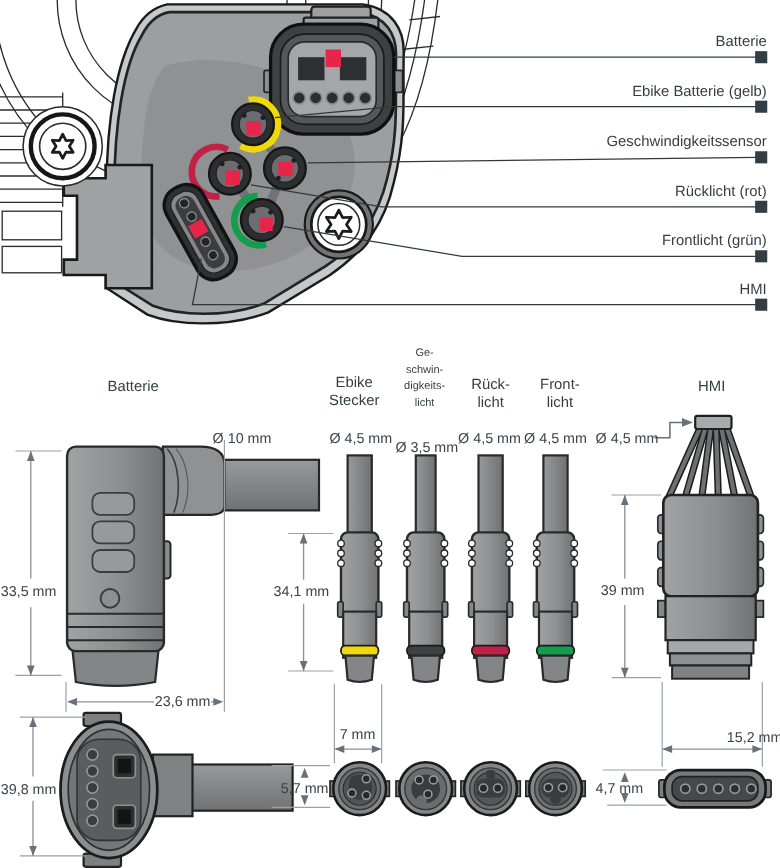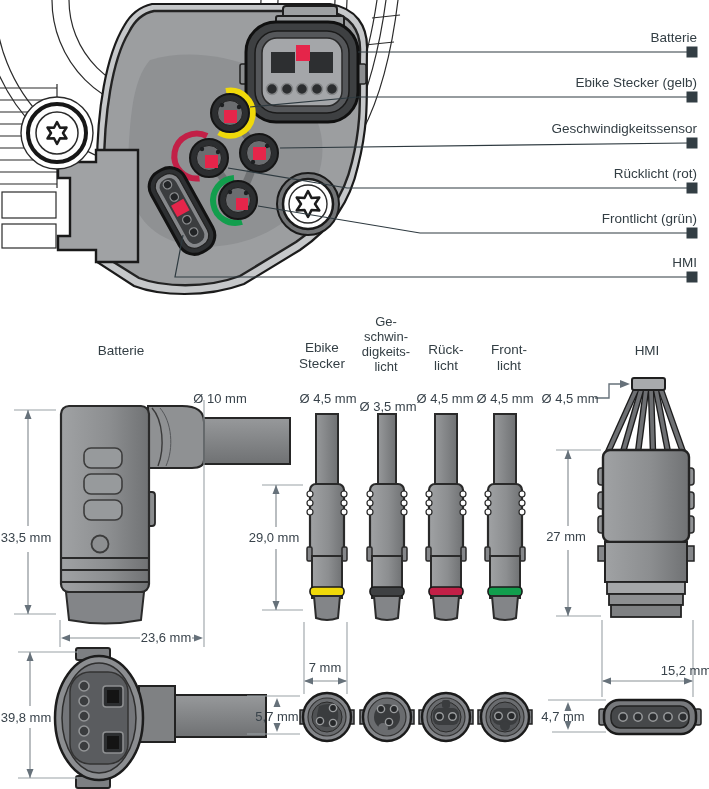--- a/index.html
+++ b/index.html
@@ -2,21 +2,21 @@
 <html><head>
 <meta charset="utf-8">
 <style>
   html,body{margin:0;padding:0;background:#fff;}
   .stage{position:relative;width:709px;height:789px;background:#fff;overflow:hidden;
          font-family:"Liberation Sans",sans-serif;color:#39434b;}
   .stage svg{position:absolute;left:0;top:0;}
   .lbl{position:absolute;white-space:nowrap;}
   .callout-label{right:12px;text-align:right;font-size:13.5px;color:#333e44;}
   .hdr{font-size:13.5px;color:#333e44;text-align:center;transform:translateX(-50%);line-height:16px;}
-  .hdr.tight{font-size:13px;line-height:15px;}
+  .hdr.tight{font-size:10px;line-height:15px;}
   .dim{font-size:13px;color:#39434b;text-align:center;transform:translateX(-50%);}
 </style>
 </head>
 <body>
 
 <div class="stage">
 
   <svg width="709" height="300" viewBox="0 0 709 300">
     <defs>
       <linearGradient id="gPanel" x1="0" y1="0" x2="1" y2="1">
@@ -153,21 +153,21 @@
       <rect x="686.5" y="46.5" width="11" height="11"></rect>
       <rect x="686.5" y="91.5" width="11" height="11"></rect>
       <rect x="686.5" y="137.5" width="11" height="11"></rect>
       <rect x="686.5" y="182.5" width="11" height="11"></rect>
       <rect x="686.5" y="227.5" width="11" height="11"></rect>
       <rect x="686.5" y="271.5" width="11" height="11"></rect>
     </g>
   </svg>
 
   <div class="lbl callout-label" style="top:30px">Batterie</div>
-  <div class="lbl callout-label" style="top:75px">Ebike Stecker (gelb)</div>
+  <div class="lbl callout-label" style="top:75px">Ebike Batterie (gelb)</div>
   <div class="lbl callout-label" style="top:121px">Geschwindigkeitssensor</div>
   <div class="lbl callout-label" style="top:166px">Rücklicht (rot)</div>
   <div class="lbl callout-label" style="top:211px">Frontlicht (grün)</div>
   <div class="lbl callout-label" style="top:255px">HMI</div>
 
   <svg width="709" height="489" viewBox="0 300 709 489" style="top:300px">
     <defs>
       <linearGradient id="gBody" x1="0" y1="0" x2="1" y2="0">
         <stop offset="0" stop-color="#a0a2a4"></stop>
           <stop offset="0.55" stop-color="#8c8e90"></stop>
@@ -476,19 +476,19 @@
   <div class="lbl dim" style="left:328px;top:391px">Ø 4,5 mm</div>
   <div class="lbl dim" style="left:388px;top:399px">Ø 3,5 mm</div>
   <div class="lbl dim" style="left:445px;top:391px">Ø 4,5 mm</div>
   <div class="lbl dim" style="left:505px;top:391px">Ø 4,5 mm</div>
   <div class="lbl dim" style="left:570px;top:391px">Ø 4,5 mm</div>
 
   <div class="lbl dim" style="left:26px;top:530px">33,5 mm</div>
   <div class="lbl dim" style="left:166px;top:630px">23,6 mm</div>
   <div class="lbl dim" style="left:26px;top:710px">39,8 mm</div>
   <div class="lbl dim" style="left:277px;top:709px">5,7 mm</div>
-  <div class="lbl dim" style="left:274px;top:530px">29,0 mm</div>
+  <div class="lbl dim" style="left:274px;top:530px">34,1 mm</div>
   <div class="lbl dim" style="left:325px;top:660px">7 mm</div>
-  <div class="lbl dim" style="left:566px;top:529px">27 mm</div>
+  <div class="lbl dim" style="left:566px;top:529px">39 mm</div>
   <div class="lbl dim" style="left:686px;top:663px">15,2 mm</div>
   <div class="lbl dim" style="left:563px;top:709px">4,7 mm</div>
 
 </div>
 
 </body></html>

